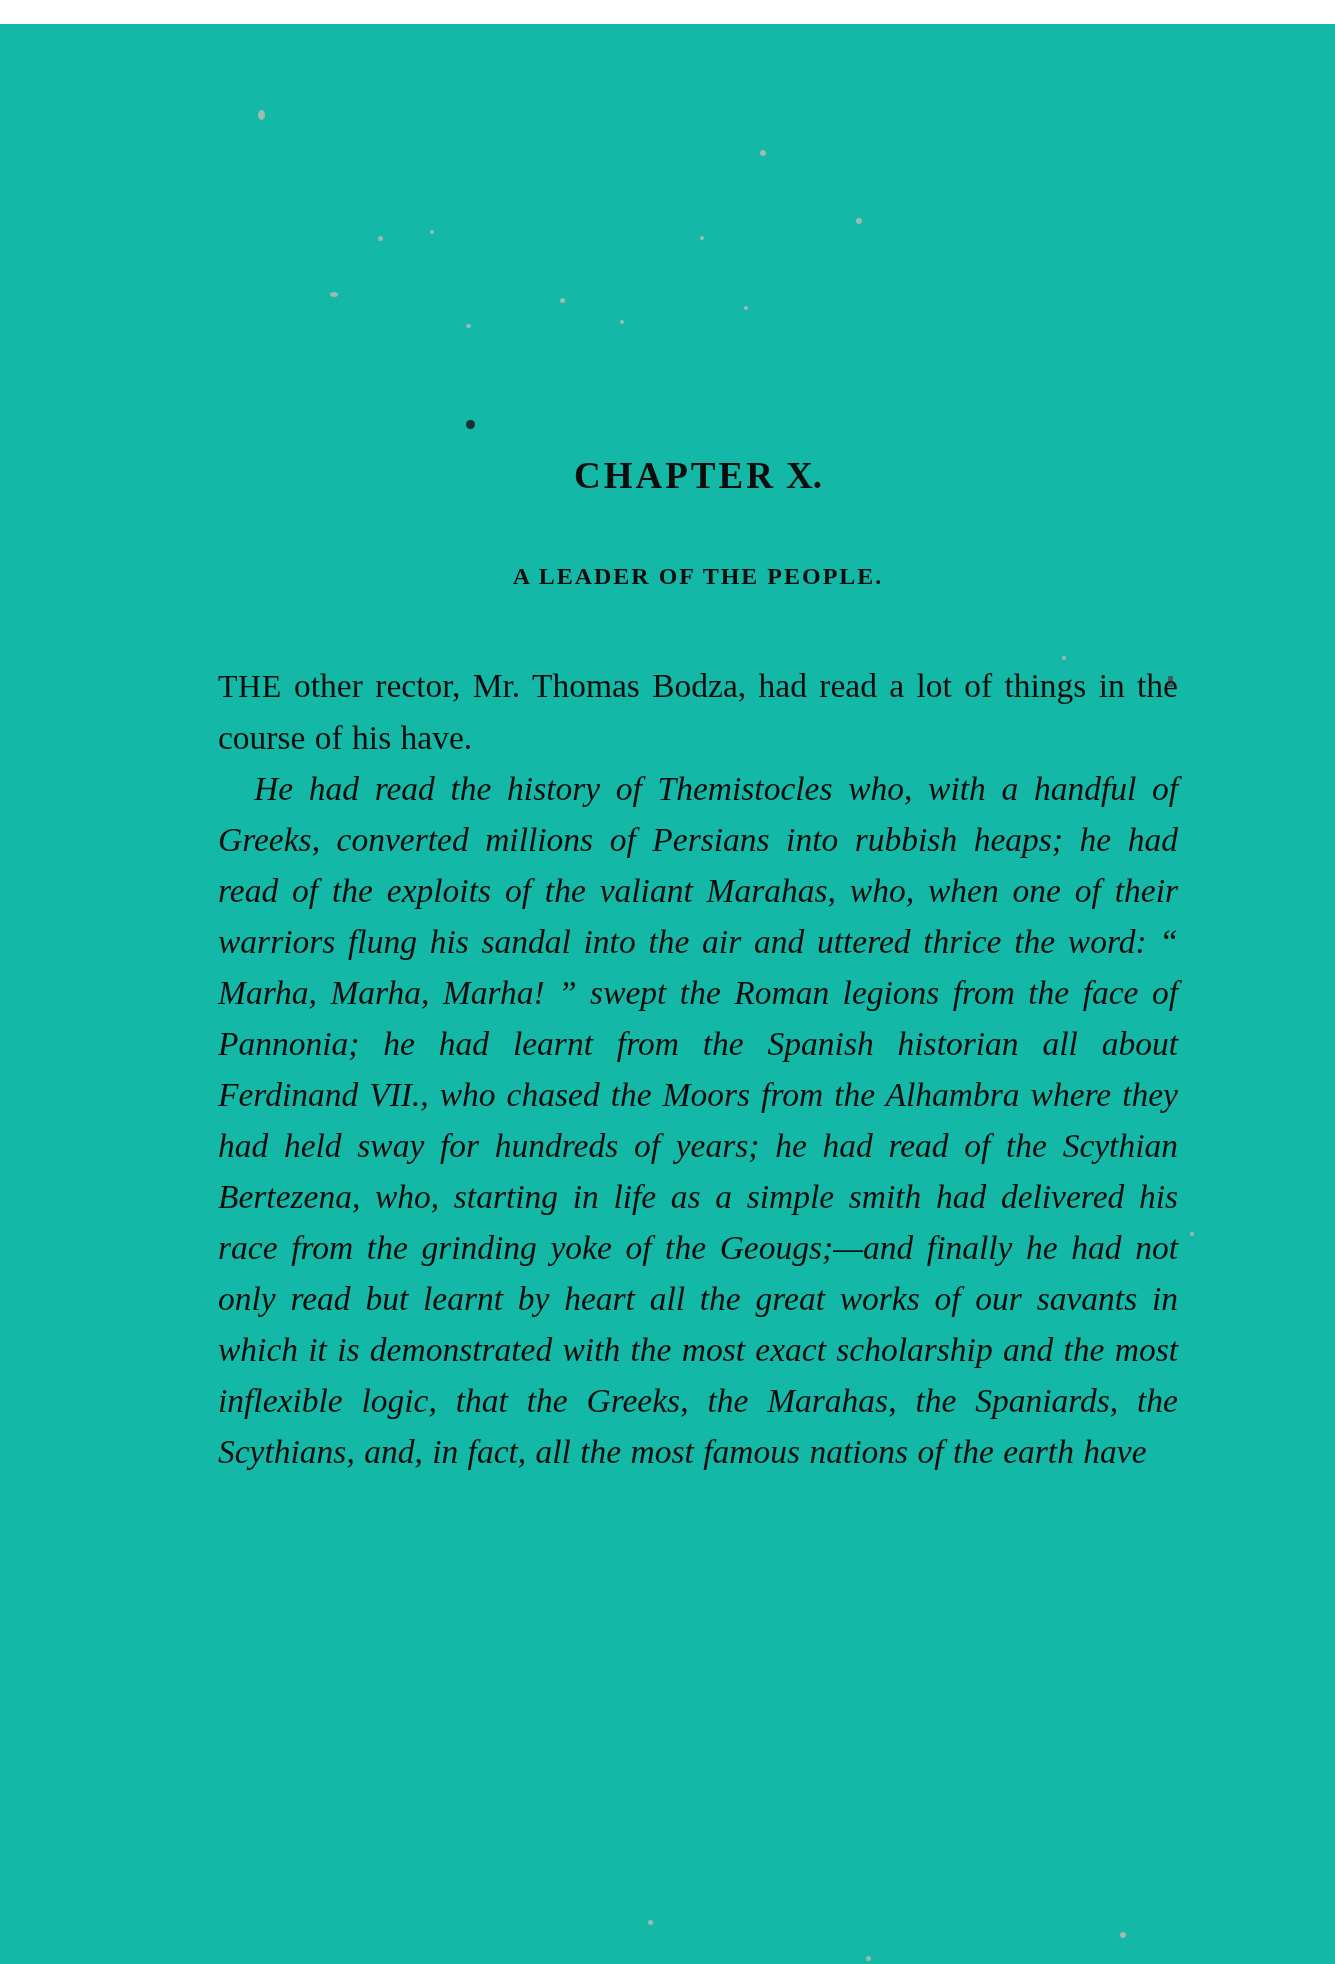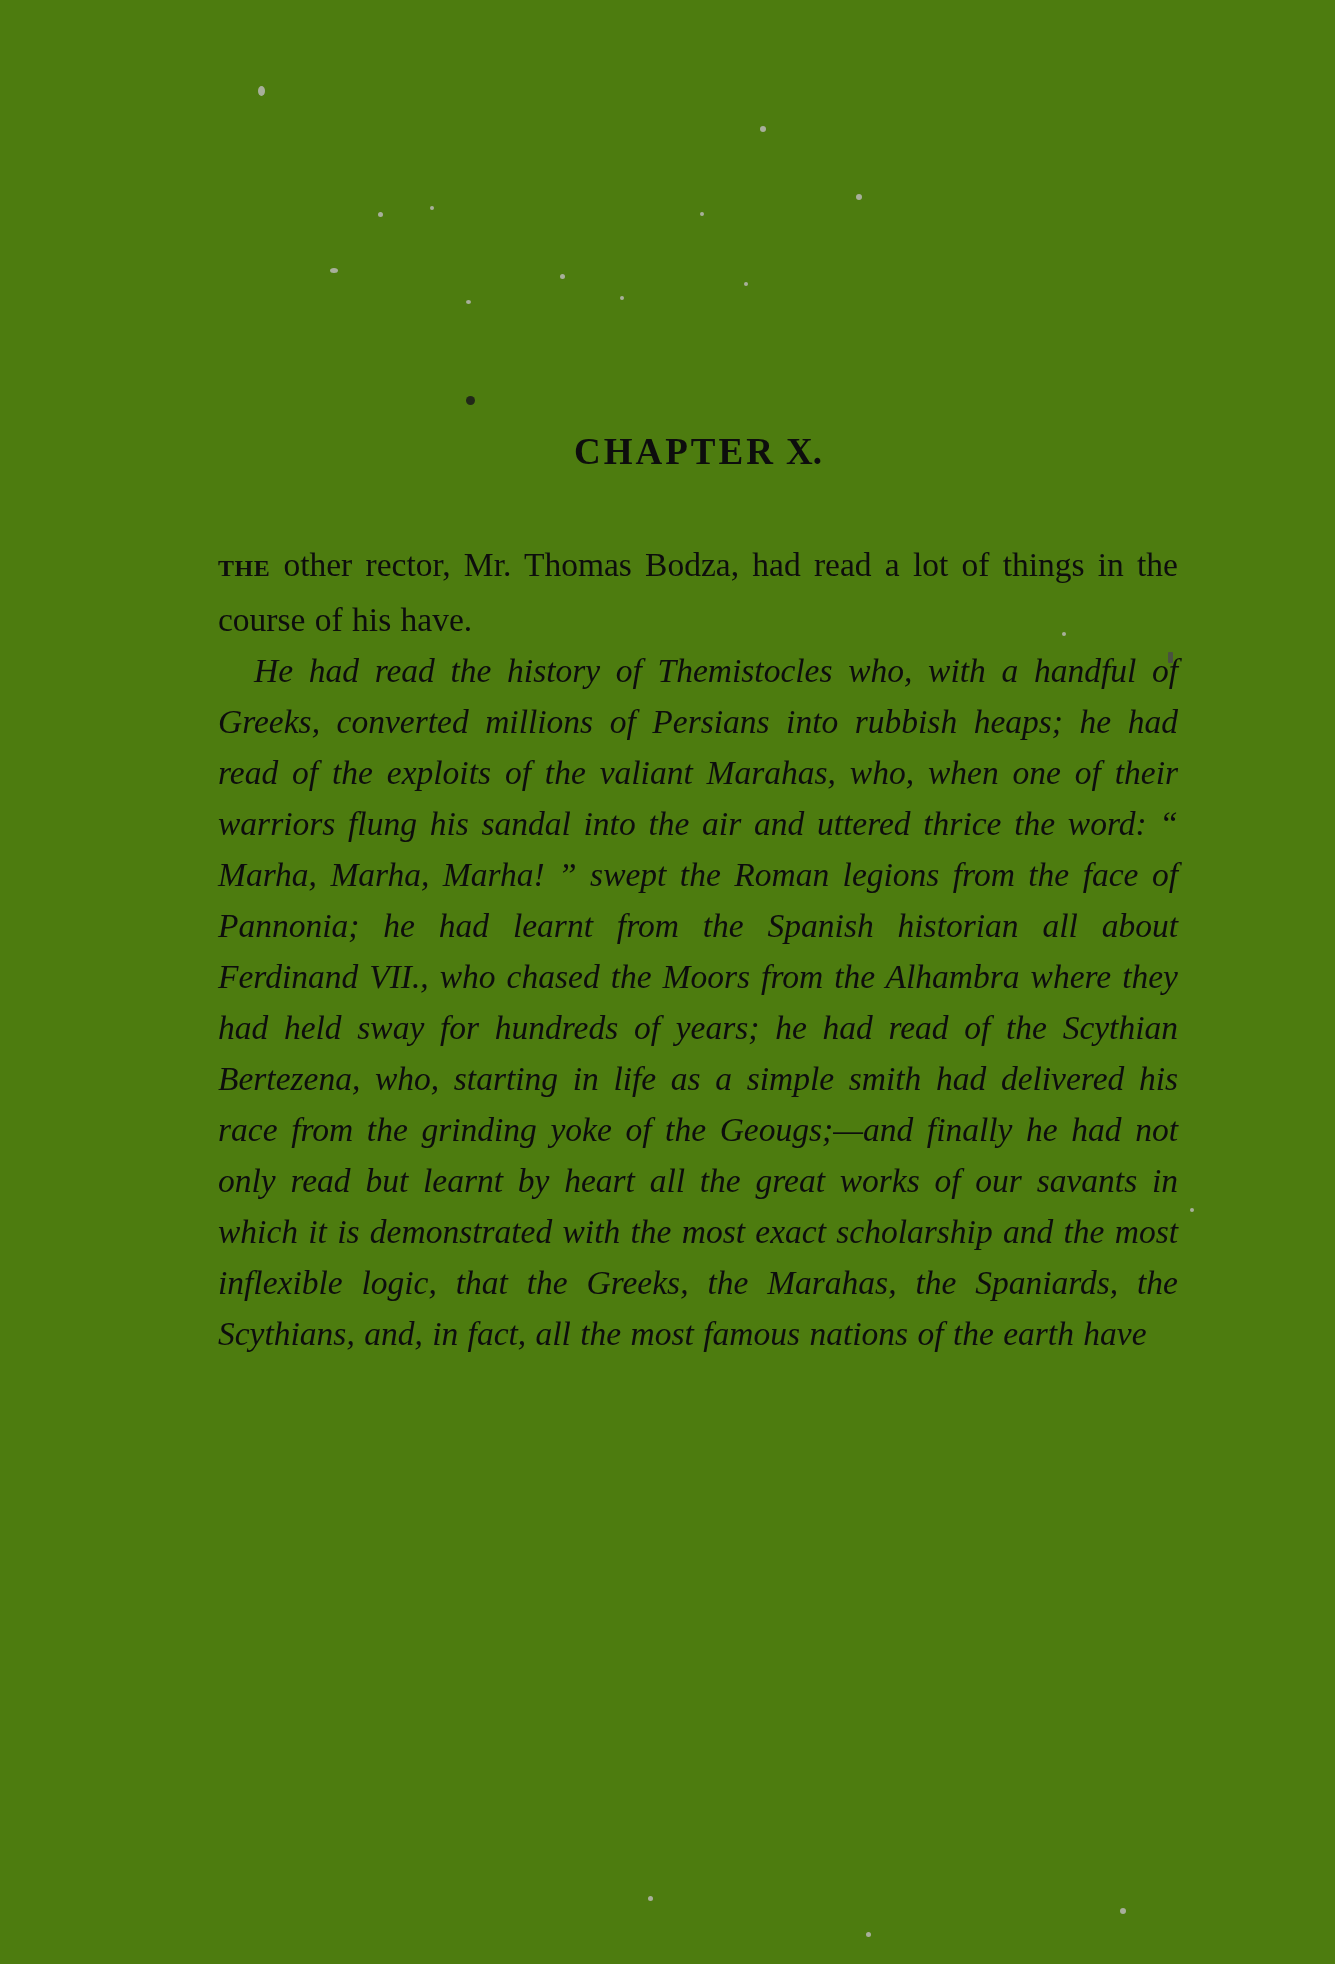--- a/index.html
+++ b/index.html
@@ -13,21 +13,22 @@
     position: relative;
     overflow: hidden;
     font-family: "Liberation Serif", serif;
     color: #0d0d0d;
   }
 
   
   .page {
     position: absolute;
     inset: 0;
-    background: #4d7c0f;
+    background: #14b8a6;
+    margin-top: 24px;
   }
 
   .speck {
     position: absolute;
     background: #b9b9b4;
     border-radius: 50%;
     opacity: .85;
   }
 
   .content {
@@ -65,22 +66,22 @@
     text-align: justify;
     text-justify: inter-word;
     margin: 0;
     word-spacing: 1px;
   }
   .para + .para {
     text-indent: 36px;
     font-style: italic;
   }
   .dropcaps {
-    font-weight: 700;
-    font-size: 24px;
+    font-weight: 400;
+    font-size: 32px;
     letter-spacing: .5px;
   }
 </style>
 </head>
 <body>
 
 <div class="page">
 
   <div class="speck" style="left:258px;top:86px;width:7px;height:10px;"></div>
   <div class="speck" style="left:760px;top:126px;width:6px;height:6px;"></div>
@@ -100,19 +101,20 @@
   <div class="speck" style="left:866px;top:1932px;width:5px;height:5px;"></div>
   <div class="speck" style="left:1062px;top:632px;width:4px;height:4px;"></div>
   <div class="speck" style="left:1190px;top:1208px;width:4px;height:4px;"></div>
 
   <div class="content">
 
     <h1 class="chapter-heading">
       <span>CHAPTER</span><span class="num">X.</span>
     </h1>
 
+    <h2 class="section-title">A LEADER OF THE PEOPLE.</h2>
 
     <p class="para"><span class="dropcaps">THE</span><span> other rector, Mr. Thomas Bodza, had read a lot of things in the course of his have.</span></p>
 
     <p class="para"><span>He had read the history of Themistocles who, with a handful of Greeks, converted millions of Persians into rubbish heaps; he had read of the exploits of the valiant Marahas, who, when one of their warriors flung his sandal into the air and uttered thrice the word: “ Marha, Marha, Marha! ” swept the Roman legions from the face of Pannonia; he had learnt from the Spanish historian all about Ferdinand VII., who chased the Moors from the Alhambra where they had held sway for hundreds of years; he had read of the Scythian Bertezena, who, starting in life as a simple smith had delivered his race from the grinding yoke of the Geougs;—and finally he had not only read but learnt by heart all the great works of our savants in which it is demonstrated with the most exact scholarship and the most inflexible logic, that the Greeks, the Marahas, the Spaniards, the Scythians, and, in fact, all the most famous nations of the earth have</span></p>
 
   </div>
 </div>
 
 </body></html>

